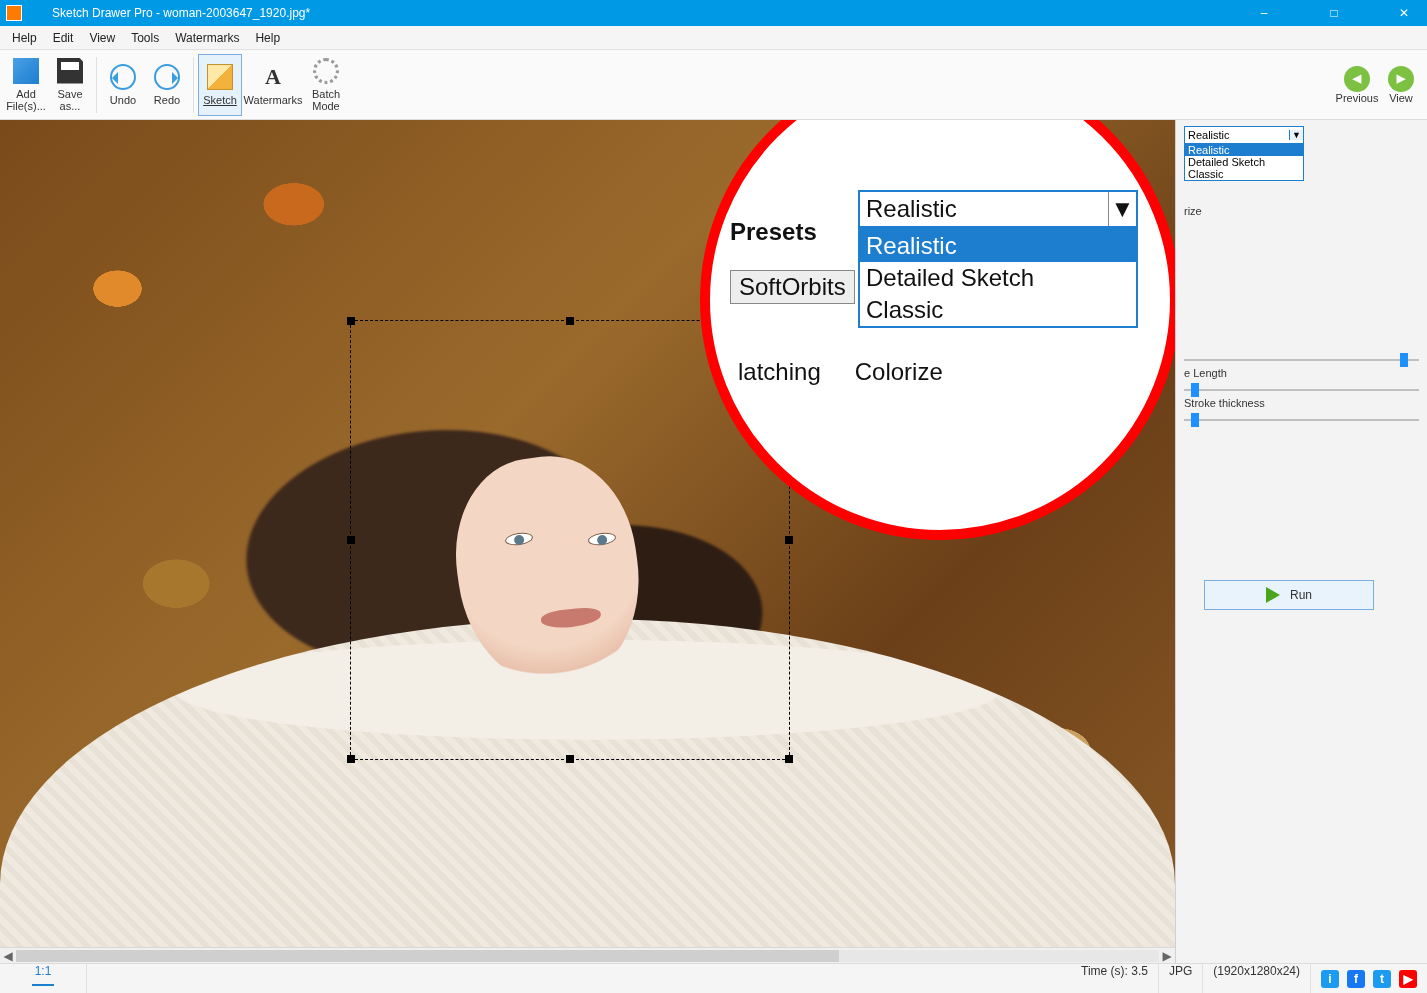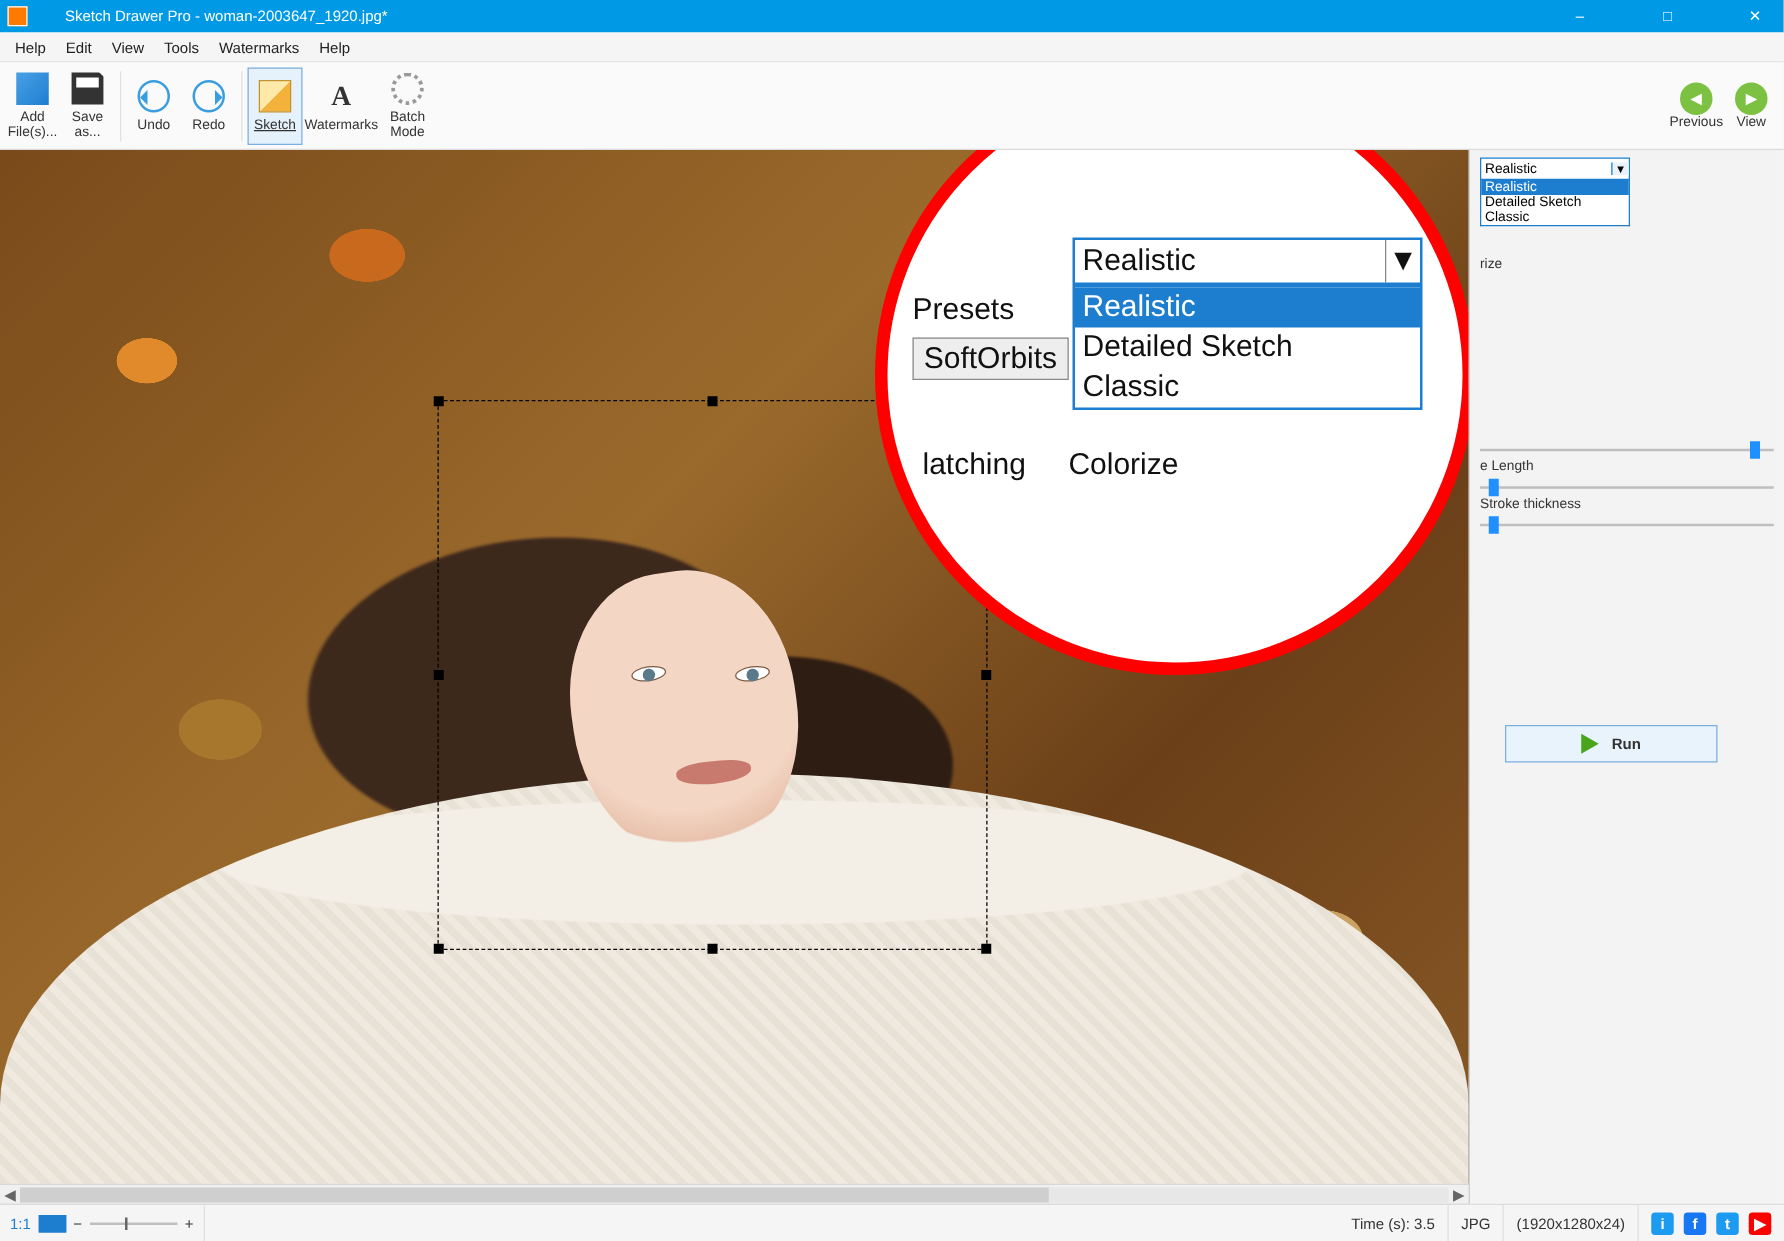--- a/index.html
+++ b/index.html
@@ -93,52 +93,52 @@
     position: absolute; left: 700px; top: -60px; width: 480px; height: 480px;
     border: 10px solid #ff0000; border-radius: 50%; background: #fff; overflow: hidden;
   }
   .callout-inner { position:absolute; left:20px; top:120px; right:20px; font-size: 24px; color:#111; }
   .callout .big-combo { position:absolute; left:128px; top:0; width:280px; height:38px; border:2px solid #1d7ed0; display:flex; align-items:center; background:#fff; }
   .callout .big-combo span { padding-left:6px; flex:1; }
   .callout .big-combo .dd { width:28px; height:100%; border-left:1px solid #888; display:flex; align-items:center; justify-content:center; }
   .callout .big-list { position:absolute; left:128px; top:38px; width:280px; border:2px solid #1d7ed0; background:#fff; }
   .callout .big-list div { padding:2px 6px; }
   .callout .big-list .sel { background:#1d7ed0; color:#fff; }
-  .callout .lbl-presets { position:absolute; left:0; top:44px; font-weight:400; }
+  .callout .lbl-presets { position:absolute; left:0; top:28px; font-weight:700; }
   .callout .btn-schem   { position:absolute; left:0; top:80px; border:1px solid #888; background:#eee; padding:2px 8px; }
   .callout .row2 { position:absolute; left:8px; top:168px; display:flex; gap:34px; }
 
   
   .sidepanel { width: 252px; background: #f3f3f3; border-left: 1px solid #d0d0d0; padding: 6px 8px; position: relative; }
   .sidepanel .combo { width: 120px; height: 18px; border: 1px solid #1d7ed0; background:#fff; display:flex; align-items:center; font-size:11px; margin-bottom:0; }
   .sidepanel .combo span { flex:1; padding-left:3px; }
   .sidepanel .combo .dd { width:14px; text-align:center; border-left:1px solid #1d7ed0; background:#e8f2fb; font-size:9px; }
   .sidepanel .optlist { width:120px; border:1px solid #1d7ed0; border-top:none; background:#fff; font-size:11px; }
   .sidepanel .optlist div { padding:0 3px; }
   .sidepanel .optlist .sel { background:#1d7ed0; color:#fff; }
   .sidepanel .lbl { font-size: 11px; color:#333; }
   .sidepanel .slider { height: 14px; position: relative; margin-top: 4px; }
   .sidepanel .slider .track { position:absolute; left:0; right:0; top:6px; height:2px; background:#bfbfbf; }
   .sidepanel .slider .thumb { position:absolute; top:0; width:8px; height:14px; background:#1e90ff; }
   .sidepanel .runbtn {
     position:absolute; left:28px; top:460px; width:170px; height:30px;
     border:1px solid #7daee0; background:#e9f3fc; display:flex; align-items:center; justify-content:center;
-    font-weight:700; color:#333; gap:10px;
+    font-weight:400; color:#333; gap:10px;
   }
   .sidepanel .runbtn .arrow { width:0;height:0;border-top:8px solid transparent;border-bottom:8px solid transparent;border-left:14px solid #49a51b; }
 
   
   .hscroll { position:absolute; left:0; right:252px; bottom:30px; height:16px; background:#f0f0f0; border-top:1px solid #d8d8d8; display:flex; align-items:center; }
   .hscroll .arrow { width:16px; text-align:center; color:#666; }
   .hscroll .trackbar { flex:1; height:12px; background:#e7e7e7; position:relative; }
   .hscroll .thumb { position:absolute; left:0; width:72%; height:100%; background:#cfcfcf; }
 
   
   .statusbar { position:absolute; left:0; right:0; bottom:0; height:30px; background:#f5f5f5; border-top:1px solid #dcdcdc; display:flex; align-items:center; font-size:12px; color:#333; }
-  .statusbar .cell { padding: 0 10px; border-right: 1px solid #e0e0e0; height:100%; display:flex; align-items:center; }
+  .statusbar .cell { padding: 0 10px; border-right: 1px solid #e0e0e0; height:100%; display:flex; align-items:center;flex-direction:column; }
   .statusbar .zoom { display:flex; align-items:center; gap:6px; padding:0 8px; }
   .statusbar .zoom .zicon { width:22px; height:14px; border:1px solid #1d7ed0; background:#1d7ed0; }
   .statusbar .zoom .ztrack { width:70px; height:2px; background:#bfbfbf; position:relative; }
   .statusbar .zoom .ztrack::after { content:""; position:absolute; left:40%; top:-4px; width:2px; height:10px; background:#666; }
   .statusbar .flex { flex:1; }
   .statusbar .social { display:flex; gap:8px; padding:0 10px; }
   .statusbar .sicon { width:18px; height:18px; border-radius:3px; display:flex; align-items:center; justify-content:center; color:#fff; font-weight:700; font-size:12px; }
   .si-info{background:#1d9bf0;border-radius:50%} .si-fb{background:#1877f2} .si-tw{background:#1d9bf0} .si-yt{background:#ff0000}
 
   .callout, .callout * { user-select: none; }

